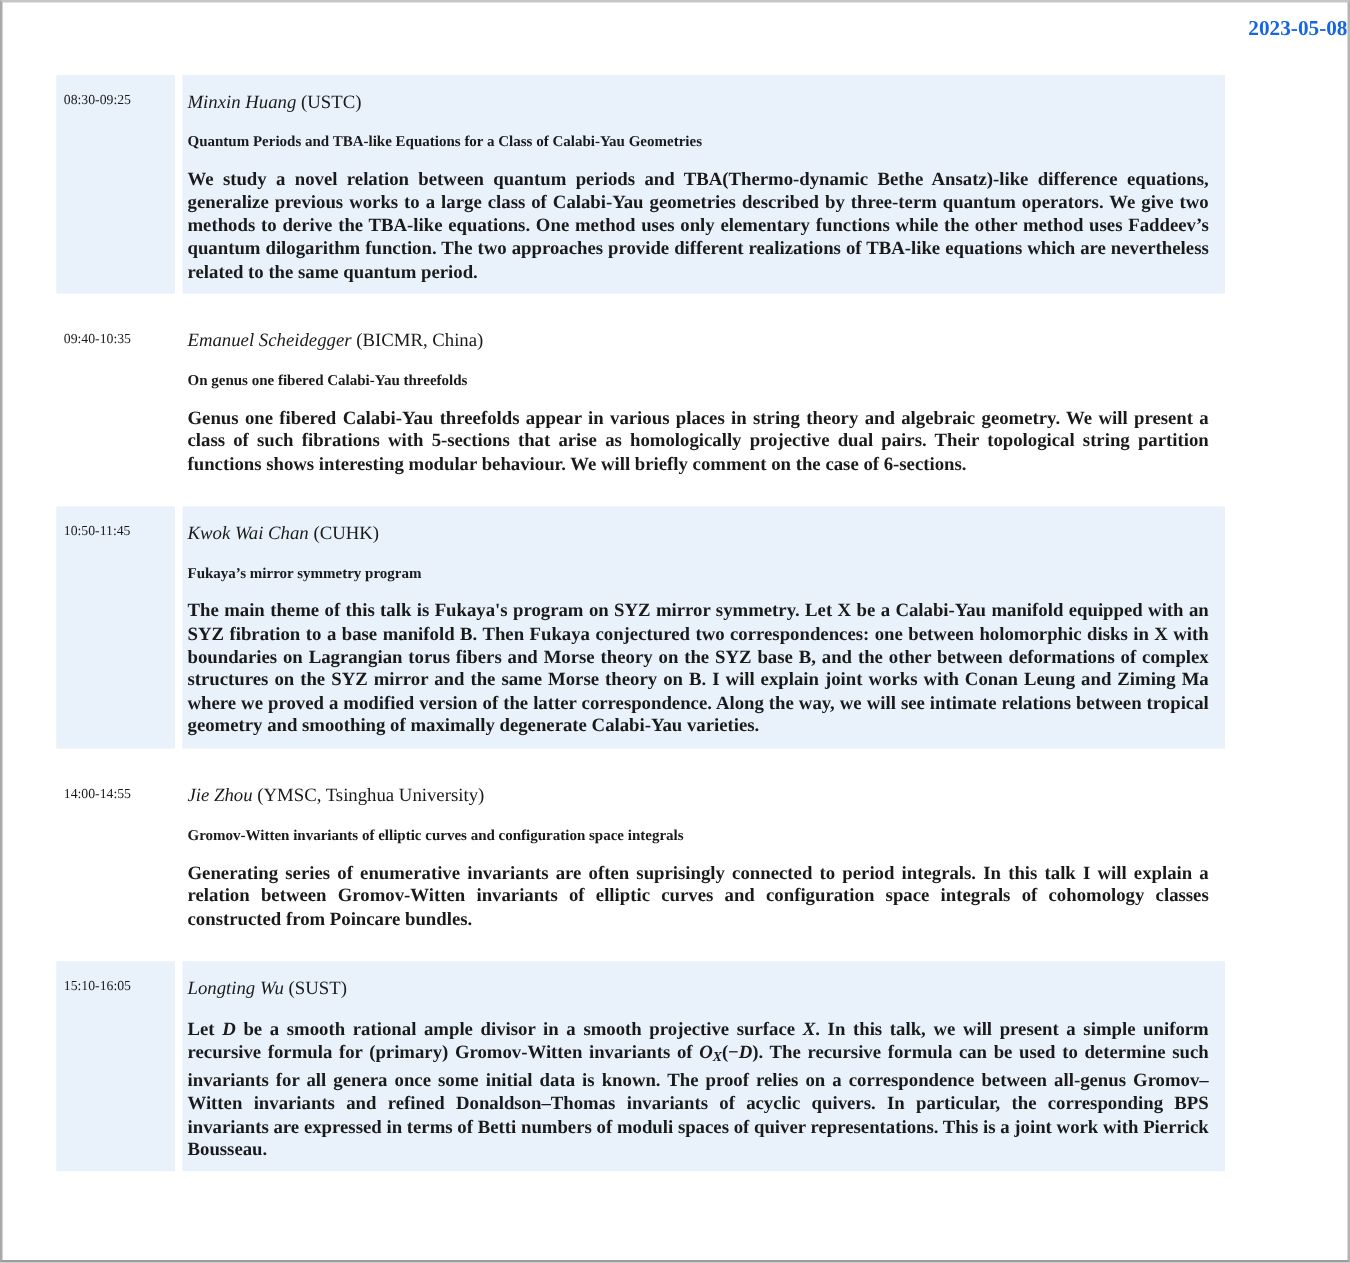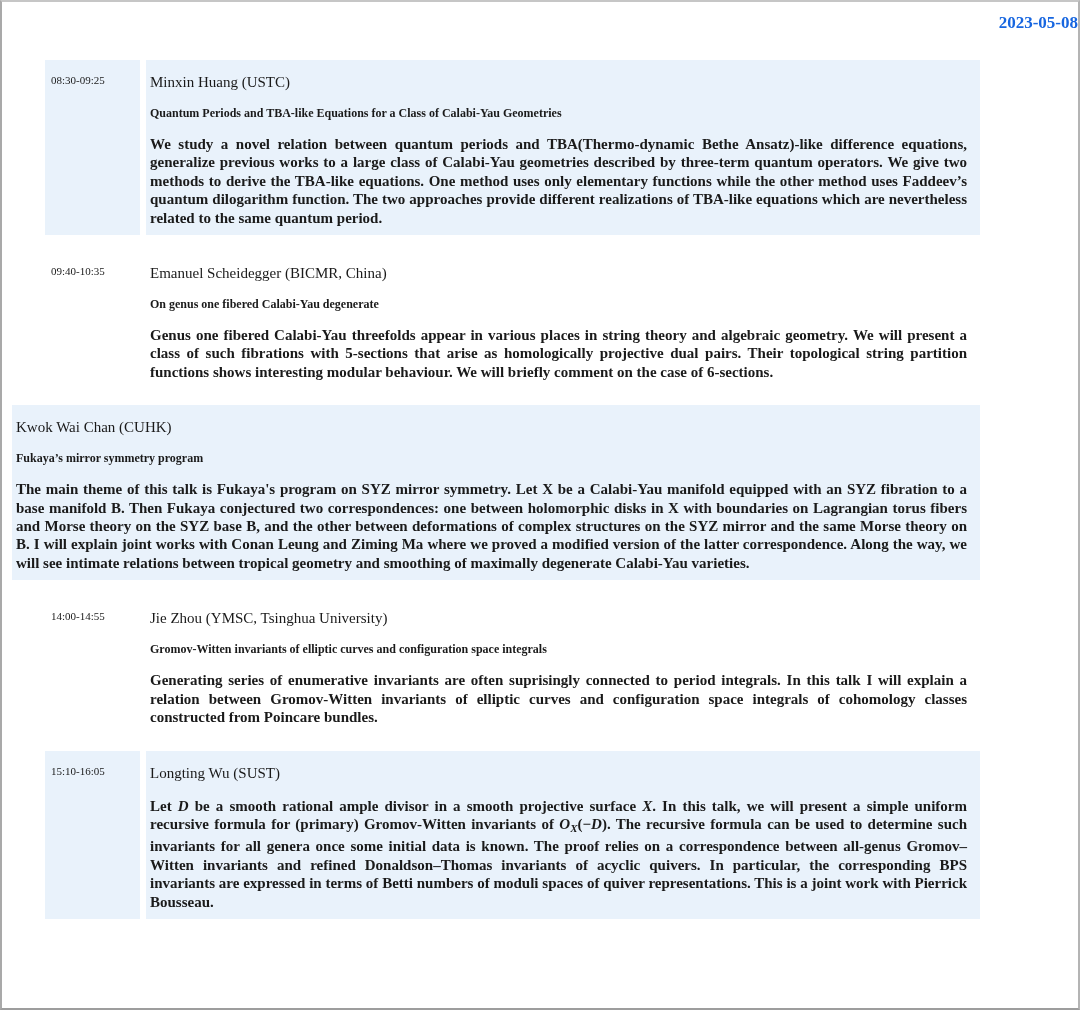--- a/index.html
+++ b/index.html
@@ -46,21 +46,21 @@
   }
   .content-cell {
     flex: 1 1 auto;
     box-sizing: border-box;
     padding: 14px 13px 8px 4px;
   }
   .speaker-line {
     margin: 0 0 15px 0;
     font-size: 15px;
   }
-  .speaker-name { }
+  .speaker-name { font-style: italic; }
   .talk-title {
     margin: 0 0 14px 0;
     font-size: 12px;
     font-weight: bold;
   }
   .talk-abstract {
     margin: 0;
     font-size: 15px;
     line-height: 18.4px;
     text-align: justify;
@@ -86,26 +86,27 @@
       <p class="speaker-line"><span class="speaker-name">Minxin Huang</span> <span class="speaker-affiliation">(USTC)</span></p>
       <p class="talk-title">Quantum Periods and TBA-like Equations for a Class of Calabi-Yau Geometries</p>
       <p class="talk-abstract"><span>We study a novel relation between quantum periods and TBA(Thermo-dynamic Bethe Ansatz)-like difference equations, generalize previous works to a large class of Calabi-Yau geometries described by three-term quantum operators. We give two methods to derive the TBA-like equations. One method uses only elementary functions while the other method uses Faddeev’s quantum dilogarithm function. The two approaches provide different realizations of TBA-like equations which are nevertheless related to the same quantum period.</span></p>
     </div>
   </div>
 
   <div class="row">
     <div class="cell time-cell">09:40-10:35</div>
     <div class="cell content-cell">
       <p class="speaker-line"><span class="speaker-name">Emanuel Scheidegger</span> <span class="speaker-affiliation">(BICMR, China)</span></p>
-      <p class="talk-title">On genus one fibered Calabi-Yau degenerate</p>
+      <p class="talk-title">On genus one fibered Calabi-Yau threefolds</p>
       <p class="talk-abstract"><span>Genus one fibered Calabi-Yau threefolds appear in various places in string theory and algebraic geometry. We will present a class of such fibrations with 5-sections that arise as homologically projective dual pairs. Their topological string partition functions shows interesting modular behaviour. We will briefly comment on the case of 6-sections.</span></p>
     </div>
   </div>
 
   <div class="row highlighted">
+    <div class="cell time-cell">10:50-11:45</div>
     <div class="cell content-cell">
       <p class="speaker-line"><span class="speaker-name">Kwok Wai Chan</span> <span class="speaker-affiliation">(CUHK)</span></p>
       <p class="talk-title">Fukaya’s mirror symmetry program</p>
       <p class="talk-abstract"><span>The main theme of this talk is Fukaya's program on SYZ mirror symmetry. Let X be a Calabi-Yau manifold equipped with an SYZ fibration to a base manifold B. Then Fukaya conjectured two correspondences: one between holomorphic disks in X with boundaries on Lagrangian torus fibers and Morse theory on the SYZ base B, and the other between deformations of complex structures on the SYZ mirror and the same Morse theory on B. I will explain joint works with Conan Leung and Ziming Ma where we proved a modified version of the latter correspondence. Along the way, we will see intimate relations between tropical geometry and smoothing of maximally degenerate Calabi-Yau varieties.</span></p>
     </div>
   </div>
 
   <div class="row">
     <div class="cell time-cell">14:00-14:55</div>
     <div class="cell content-cell">

